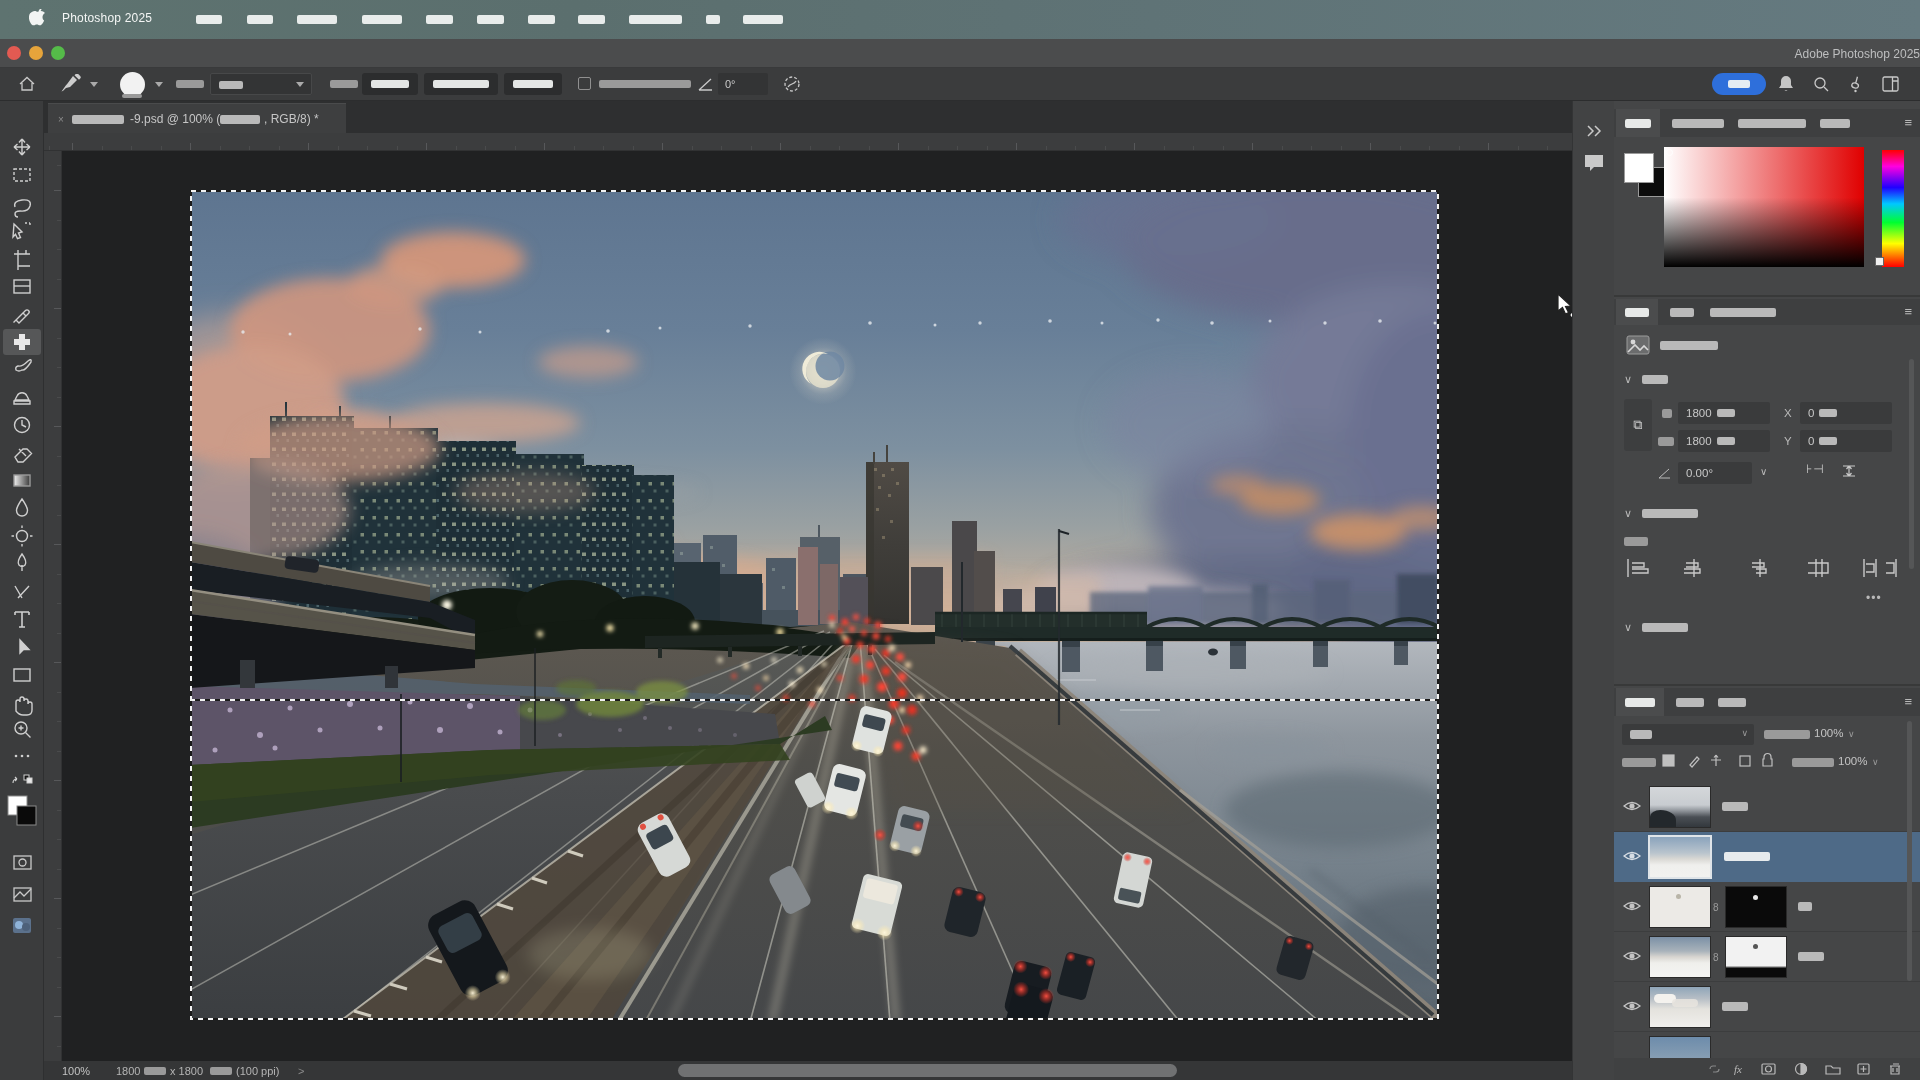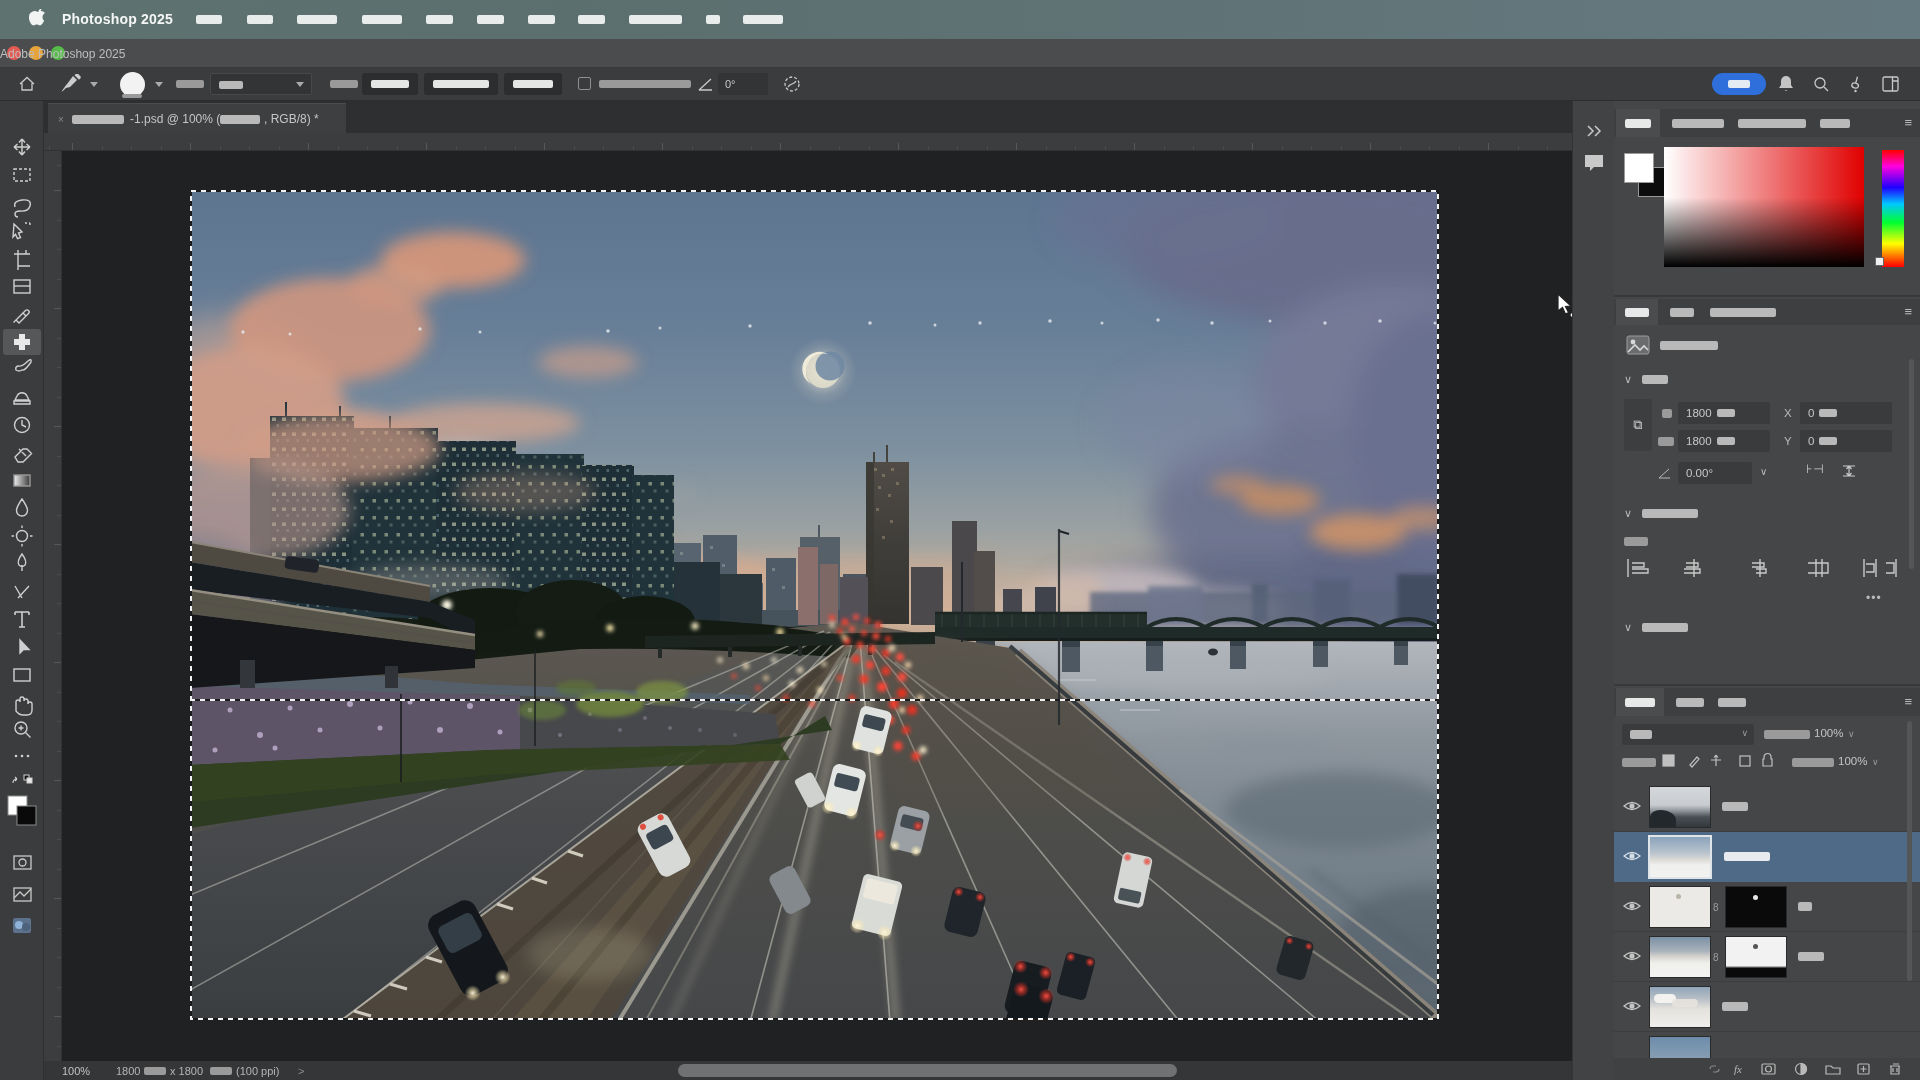--- a/index.html
+++ b/index.html
@@ -11,39 +11,39 @@
 .bg5{background:#9a9a9a}
 .ic{stroke:#c9c9c9;fill:none;stroke-width:1.3}
 </style>
 </head>
 <body>
 
 <div class="abs" style="left:0;top:0;width:1920px;height:39px;background:linear-gradient(90deg,#5e7370 0%,#5b6f6e 30%,#5f7376 60%,#657a80 100%)">
   <svg class="abs" style="left:29px;top:9px" width="17" height="20" viewBox="0 0 17 20">
       <path fill="#f2f4f3" d="M11.8 1.1c.1 1-.3 2-.9 2.7-.7.8-1.7 1.4-2.7 1.3-.1-1 .4-2 1-2.6C9.8 1.7 10.9 1.2 11.8 1.1zM14.9 15.3c-.5 1.1-.7 1.6-1.4 2.6-.9 1.4-2.2 3.1-3.7 3.1-1.4 0-1.8-.9-3.6-.9-1.8 0-2.2.9-3.6.9-1.6 0-2.8-1.5-3.7-2.9C-3.5 14.4-3.7 9.5-1.6 6.9-.2 5.1 1.9 4 3.8 4c1.5 0 2.5.9 3.7.9 1.2 0 2-.9 3.7-.9 1.7 0 3.4.9 4.7 2.5-4.1 2.2-3.4 8.1-1 8.8z" transform="translate(2.5,-1.5) scale(.85)"></path>
     </svg>
-  <span class="abs" style="left:62px;top:11px;color:#f4f6f5;font-weight:bold;font-size:14px;letter-spacing:.2px">Photoshop 2025</span>
+  <span class="abs" style="left:62px;top:11px;color:#f4f6f5;font-weight:normal;font-size:12px;letter-spacing:.2px">Photoshop 2025</span>
   <span class="b bw abs" style="left:196px;top:15px;width:26px"></span>
   <span class="b bw abs" style="left:247px;top:15px;width:26px"></span>
   <span class="b bw abs" style="left:297px;top:15px;width:40px"></span>
   <span class="b bw abs" style="left:362px;top:15px;width:40px"></span>
   <span class="b bw abs" style="left:426px;top:15px;width:27px"></span>
   <span class="b bw abs" style="left:477px;top:15px;width:27px"></span>
   <span class="b bw abs" style="left:528px;top:15px;width:27px"></span>
   <span class="b bw abs" style="left:578px;top:15px;width:27px"></span>
   <span class="b bw abs" style="left:629px;top:15px;width:53px"></span>
   <span class="b bw abs" style="left:706px;top:15px;width:14px"></span>
   <span class="b bw abs" style="left:743px;top:15px;width:40px"></span>
 </div>
 
 <div class="abs" style="left:0;top:39px;width:1920px;height:29px;background:#4b4c4d;border-bottom:1px solid #393a3b">
   <div class="abs" style="left:7px;top:46px;width:14px;height:14px;border-radius:50%;background:#e35a52;top:7px"></div>
   <div class="abs" style="left:29px;top:7px;width:14px;height:14px;border-radius:50%;background:#e6a43b"></div>
   <div class="abs" style="left:51px;top:7px;width:14px;height:14px;border-radius:50%;background:#55bb49"></div>
-  <div class="abs" style="left:0;top:8px;width:1920px;text-align:left;color:#bdbebf;font-size:12px">Adobe Photoshop 2025</div>
+  <div class="abs" style="left:0;top:8px;width:1920px;text-align:right;color:#bdbebf;font-size:12px">Adobe Photoshop 2025</div>
 </div>
 
 <div class="abs" style="left:0;top:68px;width:1920px;height:33px;background:#3b3c3d;border-bottom:1px solid #2c2d2e">
   <svg class="abs" style="left:18px;top:7px" width="18" height="18" viewBox="0 0 18 18">
       <path class="ic" d="M2 9 L9 2.5 L16 9 M4 8 V15 H14 V8"></path>
     </svg>
   <svg class="abs" style="left:60px;top:6px" width="22" height="21" viewBox="0 0 22 21">
       <path fill="#cdcdcd" d="M13 2 l4 4 -7 7 -4 1 c-1.5 1.5-3 3-4.5 3.5 L4 14 c1-1.5 2-3 3.5-4.5 Z"></path>
       <path fill="#cdcdcd" d="M14.5 1.2 l4.5 4.5 1.2-1.2 a1.8 1.8 0 0 0 0-2.5 l-2-2 a1.8 1.8 0 0 0-2.5 0 Z"></path>
     </svg>
@@ -168,21 +168,21 @@
     <rect x="13" y="817" width="18" height="15" rx="2" fill="#5b718c"></rect>
       <circle cx="19" cy="824" r="4" fill="#8fb3d8"></circle>
       <circle cx="26" cy="826" r="4" fill="#4d617a"></circle>
   </svg>
 </div>
 
 <div class="abs" style="left:44px;top:101px;width:1528px;height:32px;background:#2e2f30">
   <div class="abs" style="left:4px;top:2px;width:298px;height:30px;background:#3e3f40;border-top:1px solid #4a4b4c">
     <span style="position:absolute;left:10px;top:10px;color:#8b8b8b;font-size:10px">×</span>
     <span class="b bg7 abs" style="left:24px;top:11px;width:52px;height:9px"></span>
-    <span class="abs" style="left:82px;top:8px;color:#c6c6c6;font-size:12px">-1.psd @ 100% (</span>
+    <span class="abs" style="left:82px;top:8px;color:#c6c6c6;font-size:12px">-9.psd @ 100% (</span>
     <span class="b bg7 abs" style="left:172px;top:11px;width:40px;height:9px"></span>
     <span class="abs" style="left:216px;top:8px;color:#c6c6c6;font-size:12px">, RGB/8) *</span>
   </div>
 </div>
 
 <div class="abs" style="left:44px;top:133px;width:1528px;height:18px;background:#3c3d3e;border-bottom:1px solid #313233;background-image:repeating-linear-gradient(90deg,#57585a 0 1px,transparent 1px 118px),repeating-linear-gradient(90deg,#4a4b4c 0 1px,transparent 1px 29.5px);background-position:28px 10px,28px 13px;background-size:100% 8px,100% 5px;background-repeat:repeat-x"></div>
 <div class="abs" style="left:44px;top:151px;width:18px;height:910px;background:#3c3d3e;border-right:1px solid #313233;background-image:repeating-linear-gradient(180deg,#57585a 0 1px,transparent 1px 118px),repeating-linear-gradient(180deg,#4a4b4c 0 1px,transparent 1px 29.5px);background-position:10px 39px,13px 39px;background-size:8px 100%,5px 100%;background-repeat:repeat-y"></div>
 
 <div class="abs" style="left:62px;top:151px;width:1510px;height:910px;background:#202122"></div>
 

